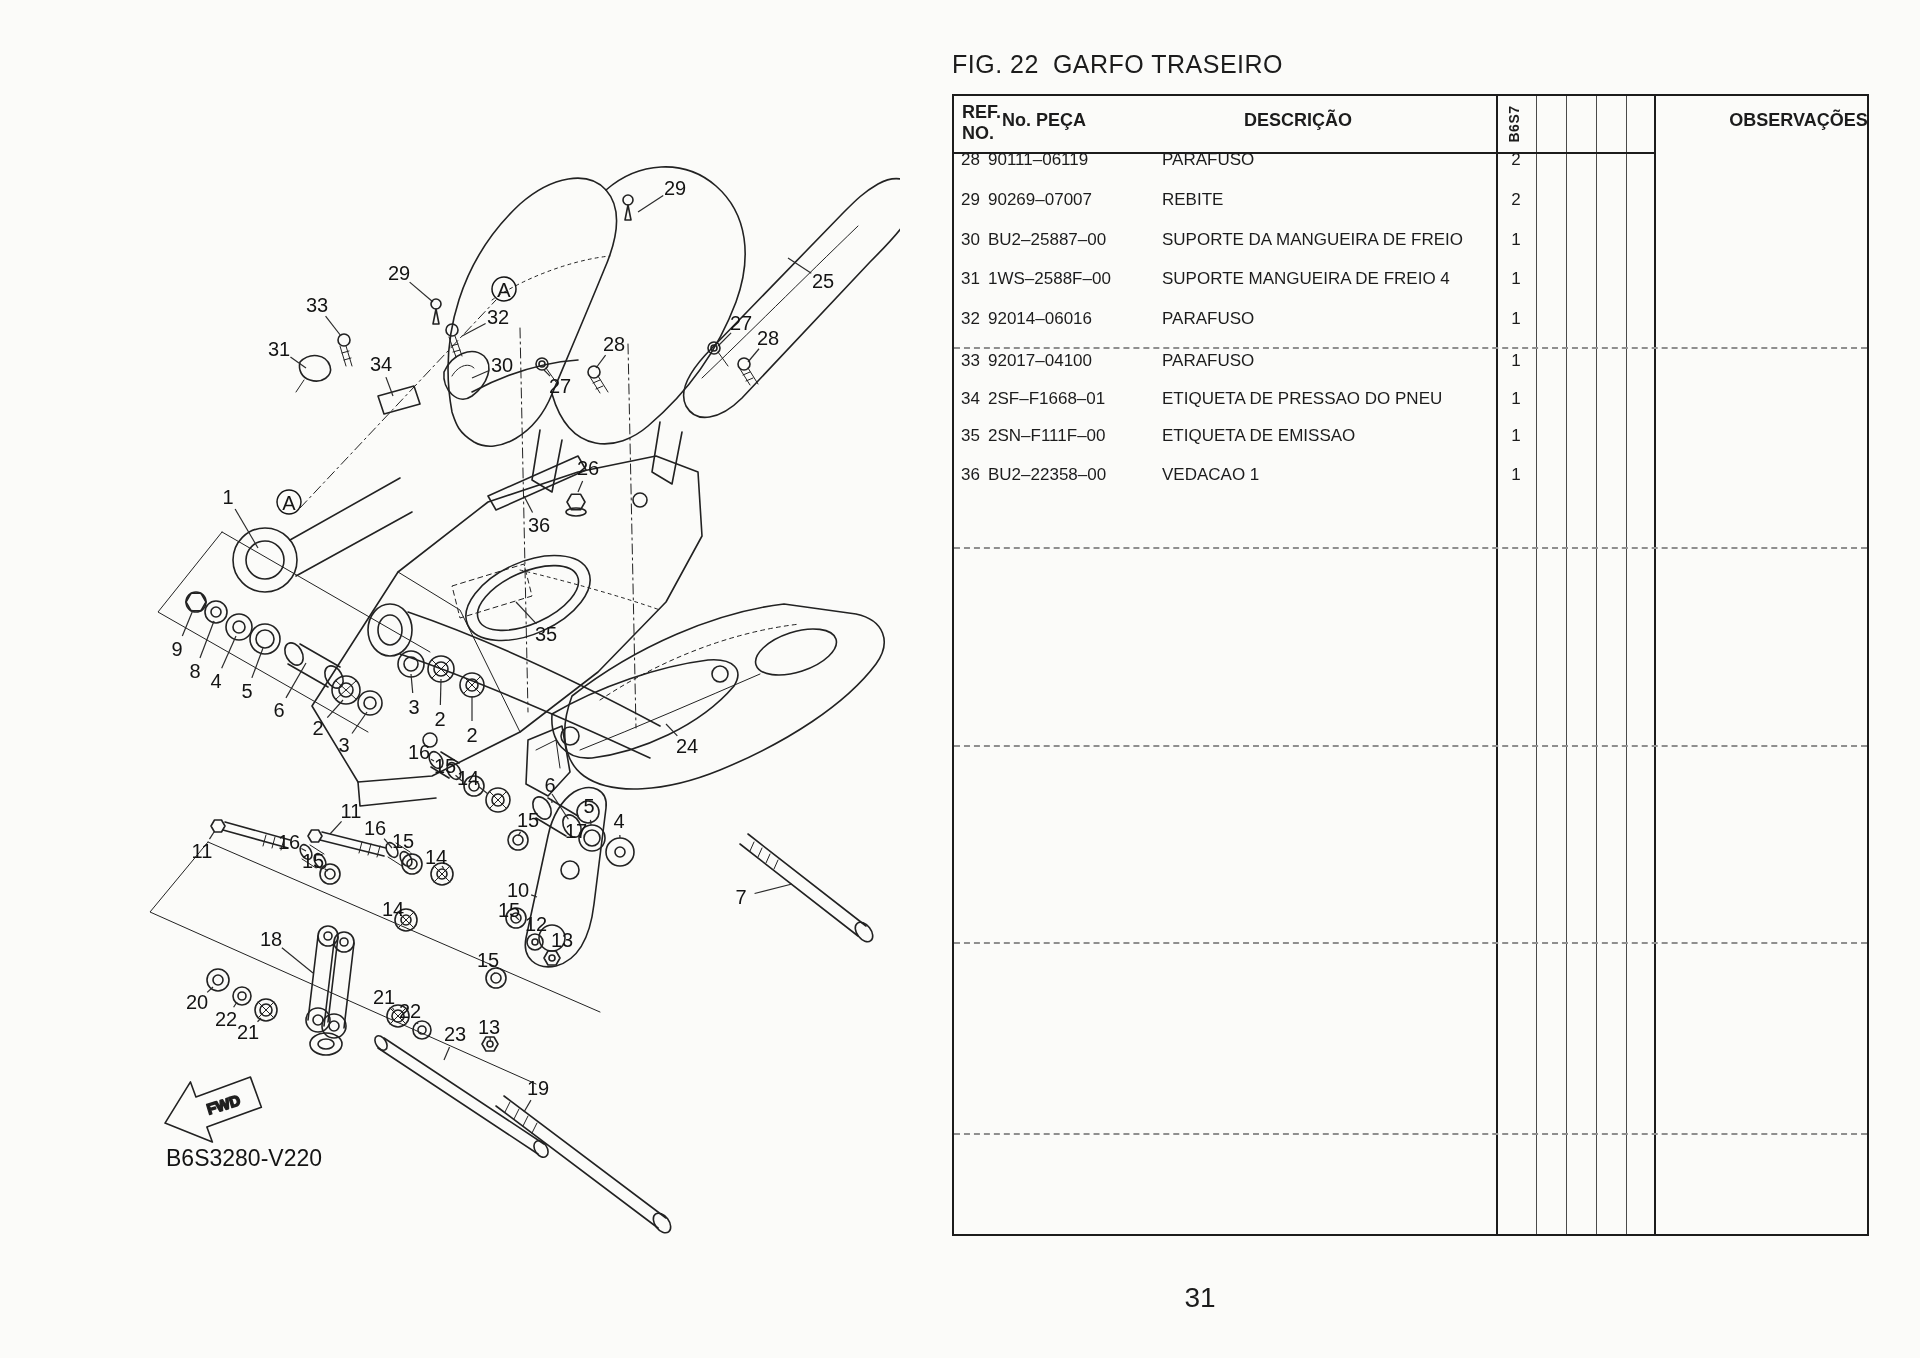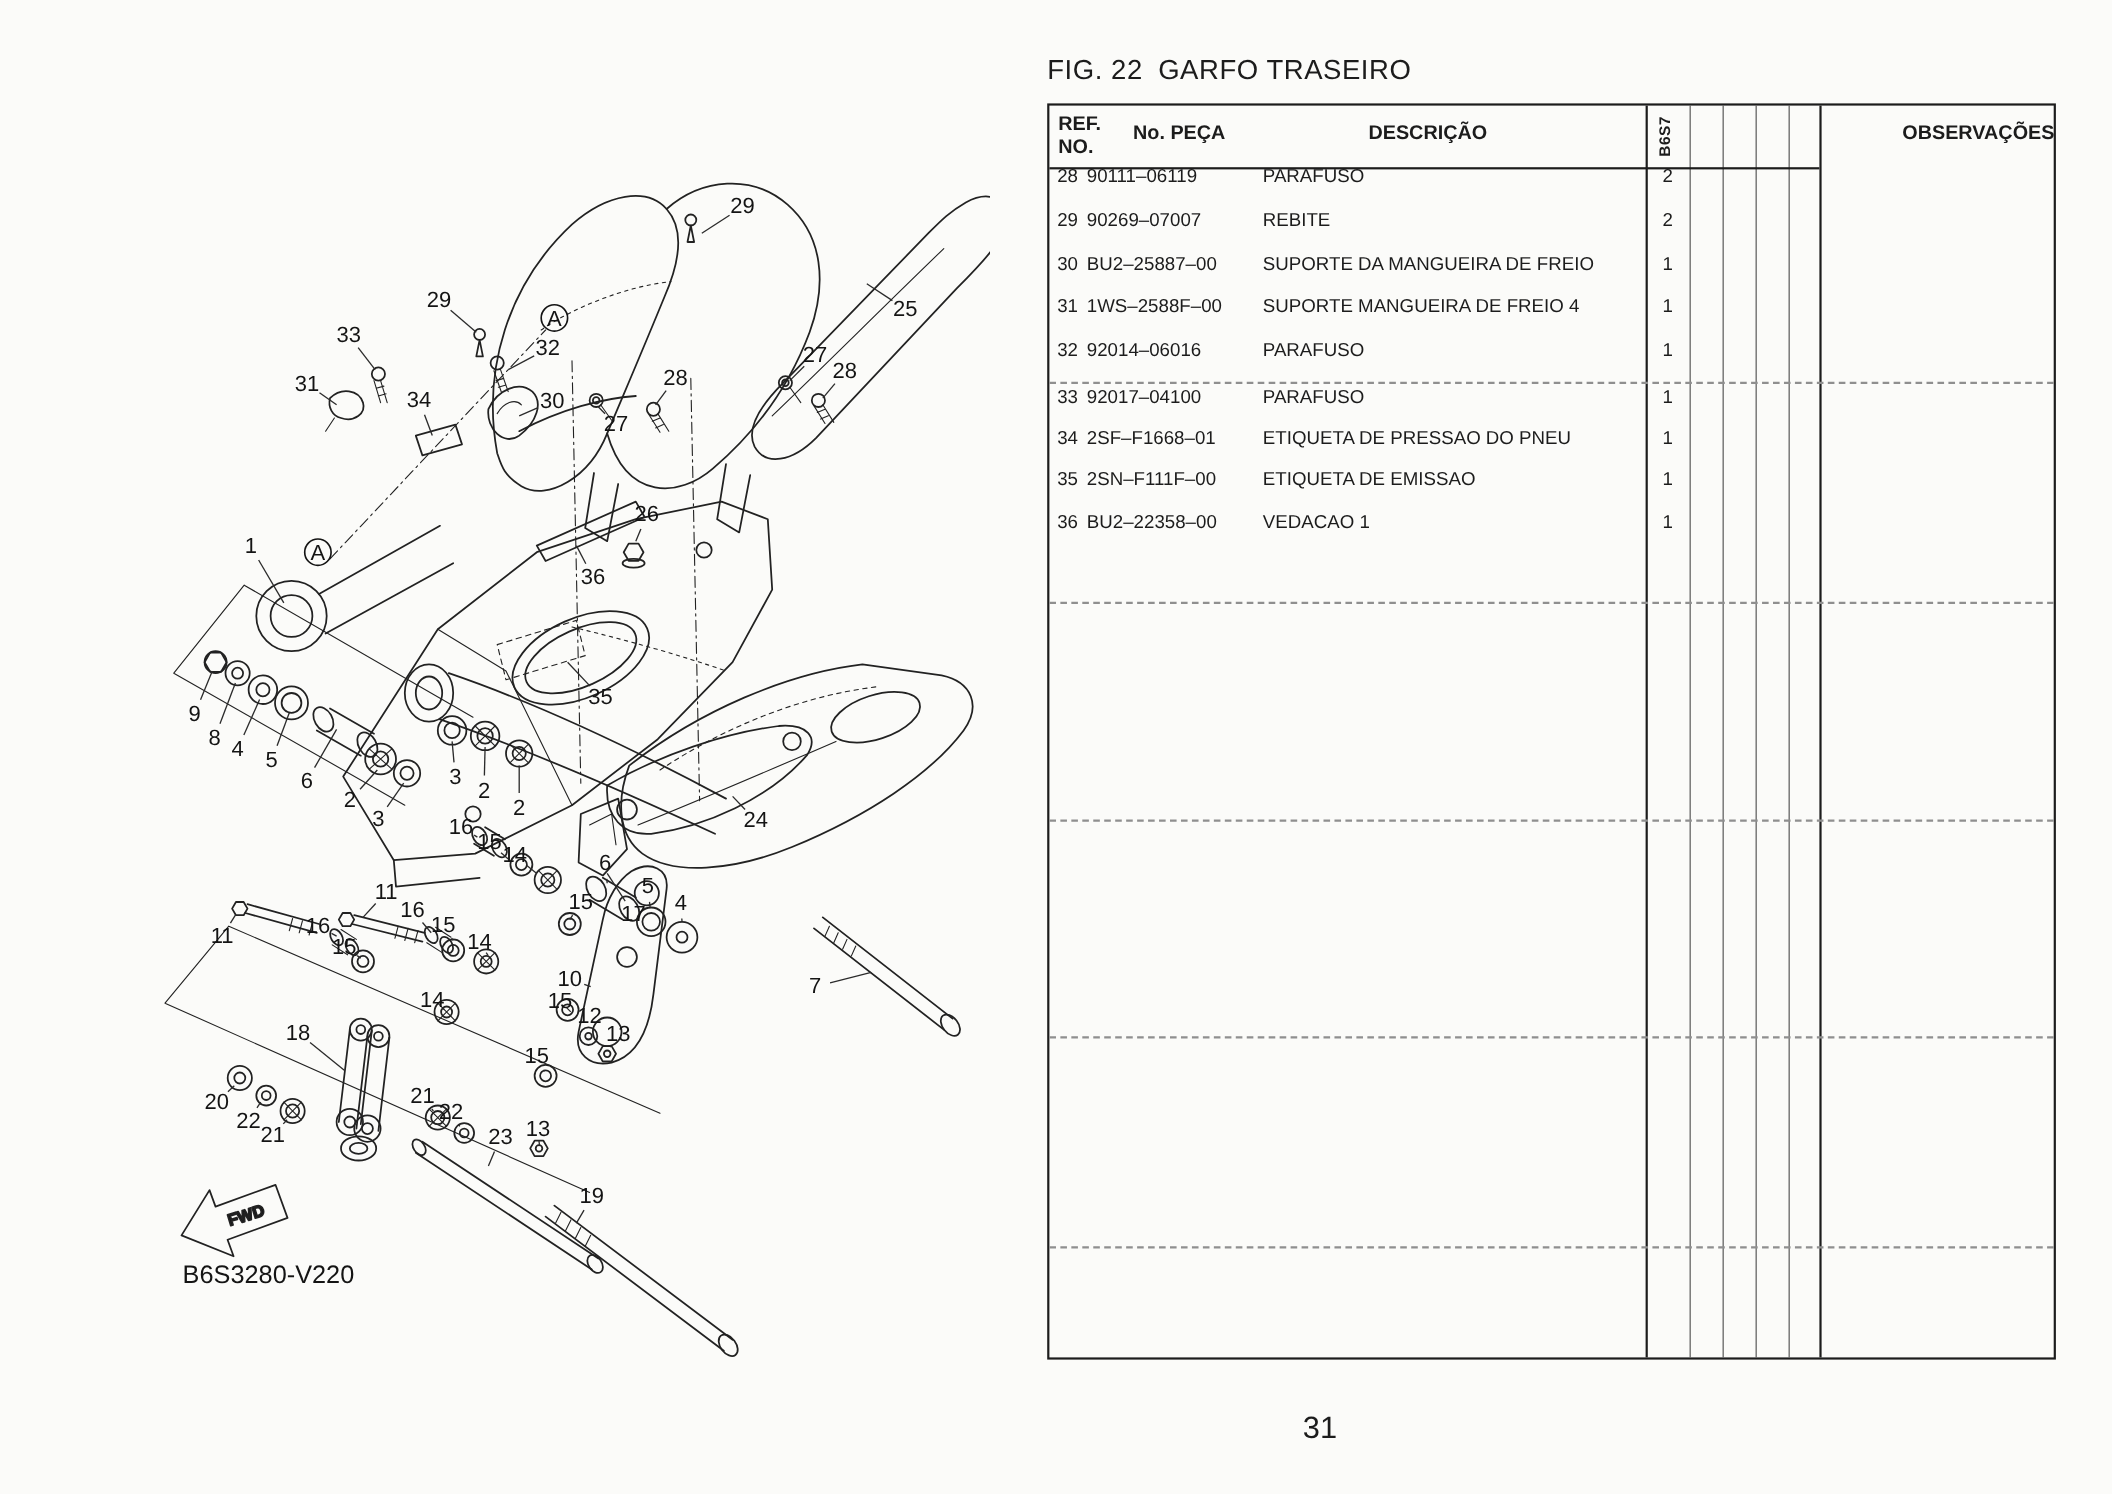--- a/index.html
+++ b/index.html
@@ -19,29 +19,29 @@
   .tablewrap{
     position:absolute;left:952px;top:94px;width:917px;height:1142px;
     border:2.5px solid #1c1c1c;background:transparent;box-sizing:border-box;
   }
   .vline{position:absolute;top:0;bottom:0;width:0;border-left:1px solid #4a4a4a;}
   .vline.heavy{border-left:2.5px solid #1c1c1c;}
   .headline{position:absolute;left:0;top:56px;width:700px;height:0;border-top:2.5px solid #1c1c1c;}
   .dashline{position:absolute;left:0;right:0;height:0;border-top:2px dashed #8f8f8f;}
   .hcell{position:absolute;font-weight:bold;font-size:18px;}
   .h-ref{left:8px;top:6px;white-space:pre-line;line-height:21px;}
-  .h-part{left:48px;top:14px;width:140px;text-align:center;}
+  .h-part{left:48px;top:14px;width:140px;text-align:left;}
   .h-desc{left:244px;top:14px;width:200px;text-align:center;}
   .h-model{left:538px;top:0;width:44px;height:56px;display:flex;align-items:center;justify-content:center;}
   .h-model span{transform:rotate(-90deg);font-size:14px;font-weight:bold;letter-spacing:0.5px;}
   .h-obs{left:700px;top:14px;width:217px;text-align:center;padding-left:36px;}
   .trow{position:absolute;left:0;width:100%;height:22px;font-size:17px;line-height:22px;}
   .trow .c-ref{position:absolute;left:0;width:26px;text-align:right;}
   .trow .c-part{position:absolute;left:34px;white-space:nowrap;}
-  .trow .c-desc{position:absolute;left:194px;white-space:nowrap;}
+  .trow .c-desc{position:absolute;left:208px;white-space:nowrap;}
   .trow .c-qty{position:absolute;left:542px;width:40px;text-align:center;}
   
   .page-num{position:absolute;left:1140px;top:1282px;width:120px;text-align:center;
     font-size:28px;}
   
   .diagram{position:absolute;left:100px;top:140px;}
   .ln{stroke:#222;fill:none;stroke-width:1.6;stroke-linejoin:round;stroke-linecap:round;}
   .thin{stroke-width:1;}
   .plabel{font-family:"Liberation Sans",sans-serif;font-size:20px;fill:#141414;
     text-anchor:middle;dominant-baseline:central;}

